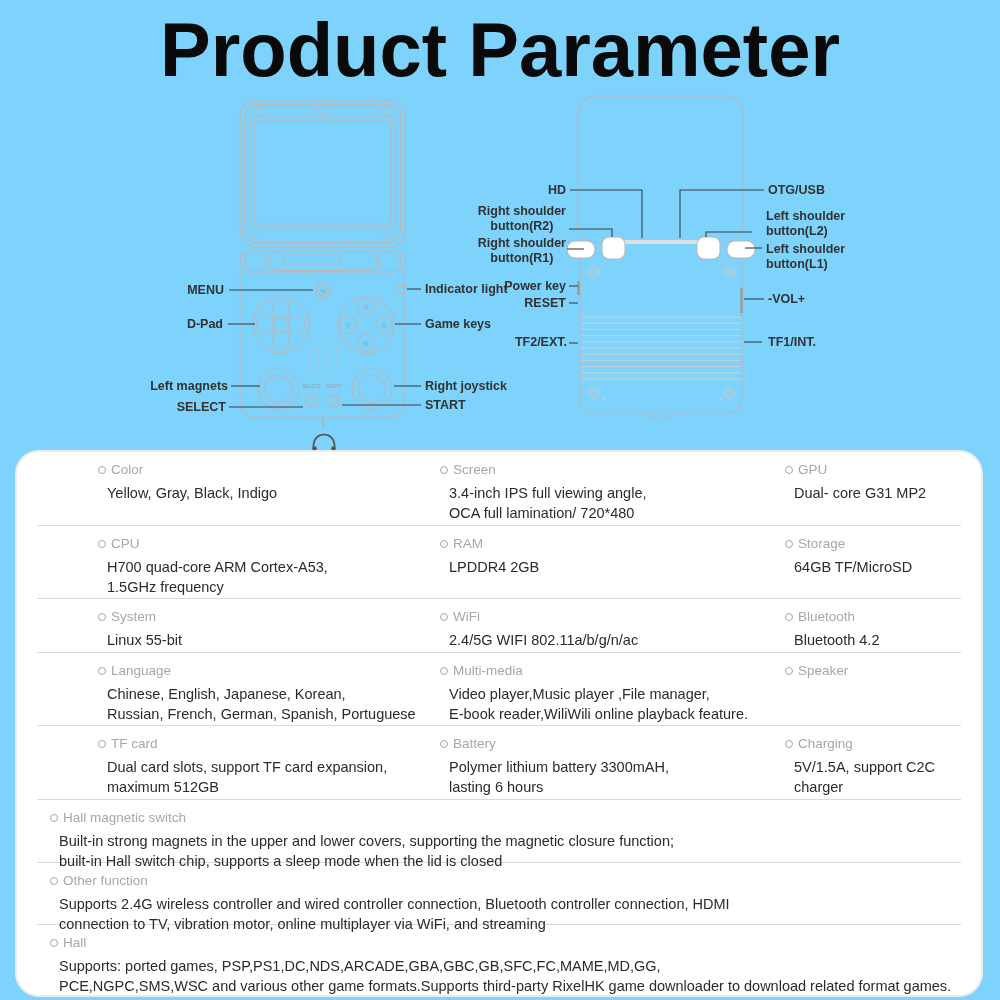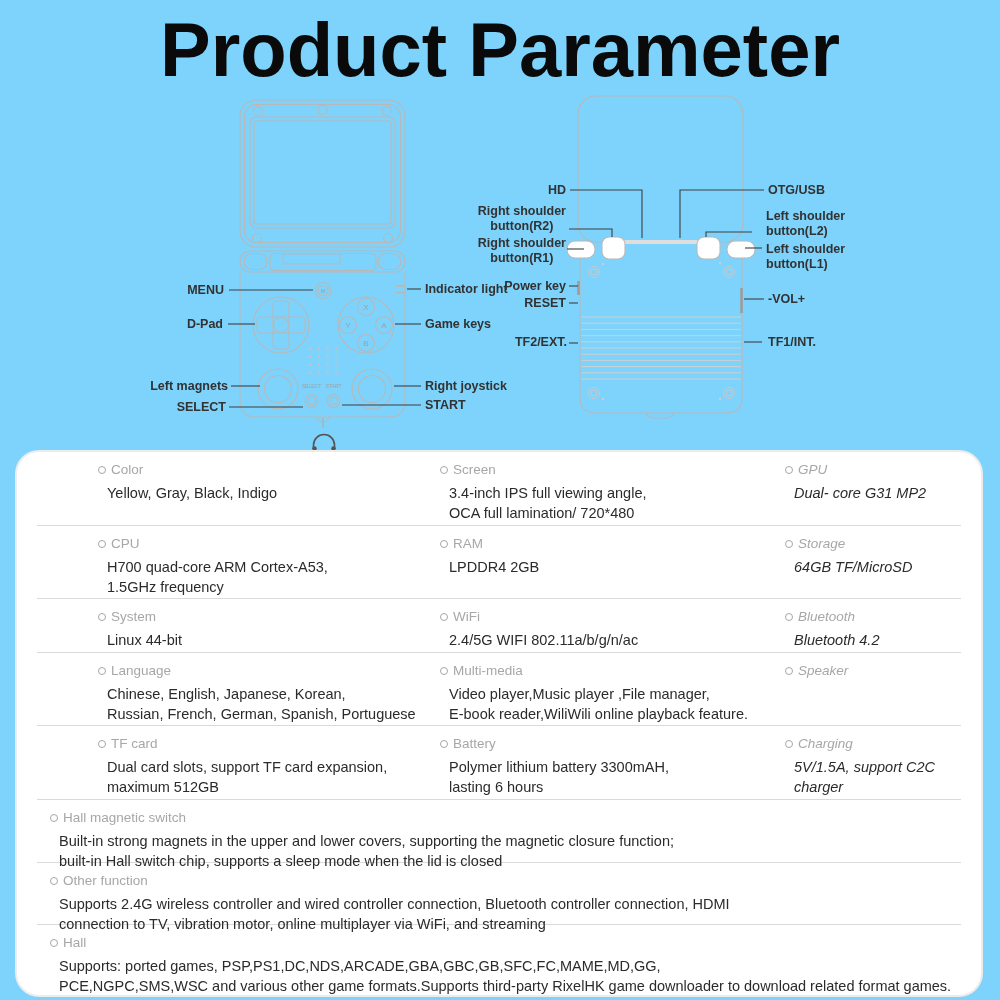--- a/index.html
+++ b/index.html
@@ -13,21 +13,21 @@
         line-height:14.5px;white-space:pre-line;}
   .ra{text-align:center;}
   
   .spec-card{position:absolute;top:450px;left:15px;width:968px;height:547px;
              box-sizing:border-box;background:#fff;border:2px solid #ececec;border-radius:24px;}
   .srow{display:flex;box-sizing:border-box;padding-top:10px;}
   .sep{height:1px;background:#dadada;margin:0 20px;}
   .cell{box-sizing:border-box;}
   .c1{width:375px;padding-left:33px;margin-left:48px;}
   .c2{width:345px;}
-  .c3{flex:1;font-style:italic;}
+  .c3{flex:1;}
   .cfull{flex:1;padding-left:33px;}
   .spec-label{display:flex;align-items:center;font-size:13.5px;color:#a7a7a7;}
   .ring{display:inline-block;width:6px;height:6px;border:1px solid #a7a7a7;border-radius:50%;
         margin-right:5px;flex:none;}
   .spec-value{margin-left:9px;margin-top:7px;font-size:14.5px;line-height:19.5px;
               color:#2b2b2b;white-space:pre-line;}
   .h73{height:73px}.h72{height:72px}.h53{height:53px}.h62{height:62px}.h61{height:61px}.h74{height:74px}
 </style>
 </head>
 <body>
@@ -274,21 +274,21 @@
       </div>
     </div>
     <div class="sep"></div>
 
     <div class="srow h53">
       <div class="cell c1">
         <div class="spec-label">
             <span class="ring"></span>
             <span>System</span>
           </div>
-        <div class="spec-value">Linux 44-bit</div>
+        <div class="spec-value">Linux 55-bit</div>
       </div>
       <div class="cell c2">
         <div class="spec-label">
             <span class="ring"></span>
             <span>WiFi</span>
           </div>
         <div class="spec-value">2.4/5G WIFI 802.11a/b/g/n/ac</div>
       </div>
       <div class="cell c3">
         <div class="spec-label">

